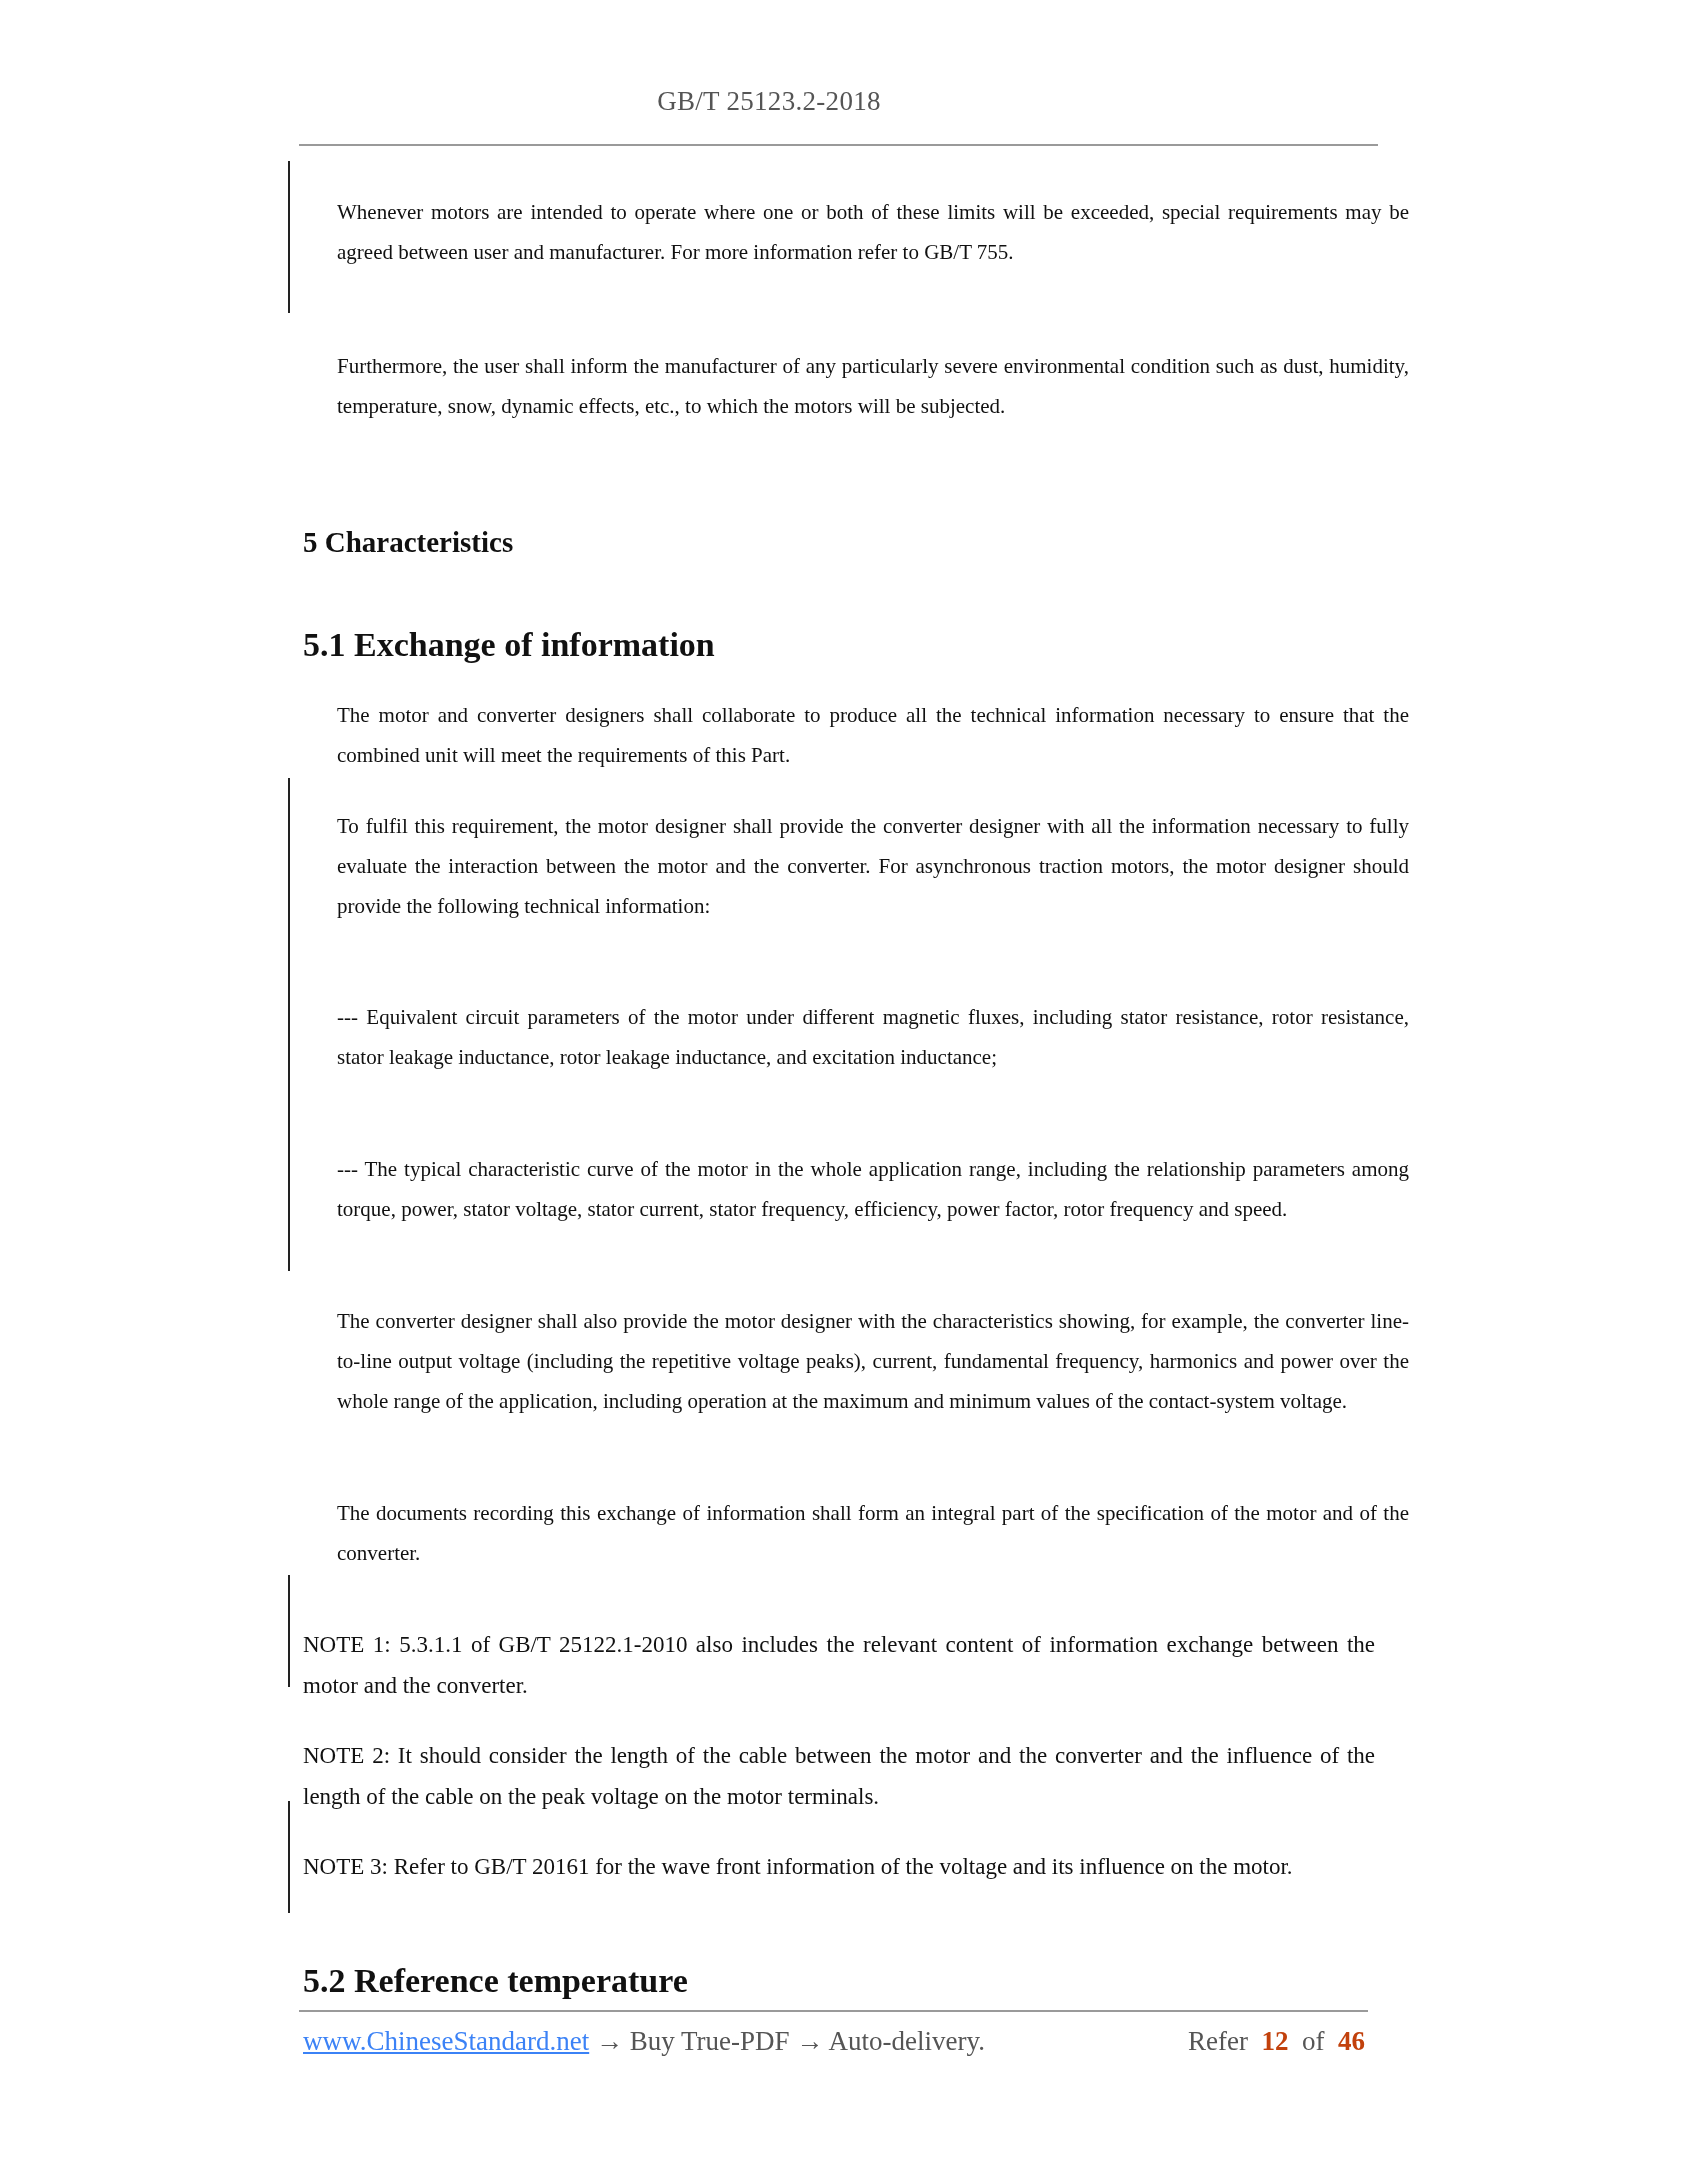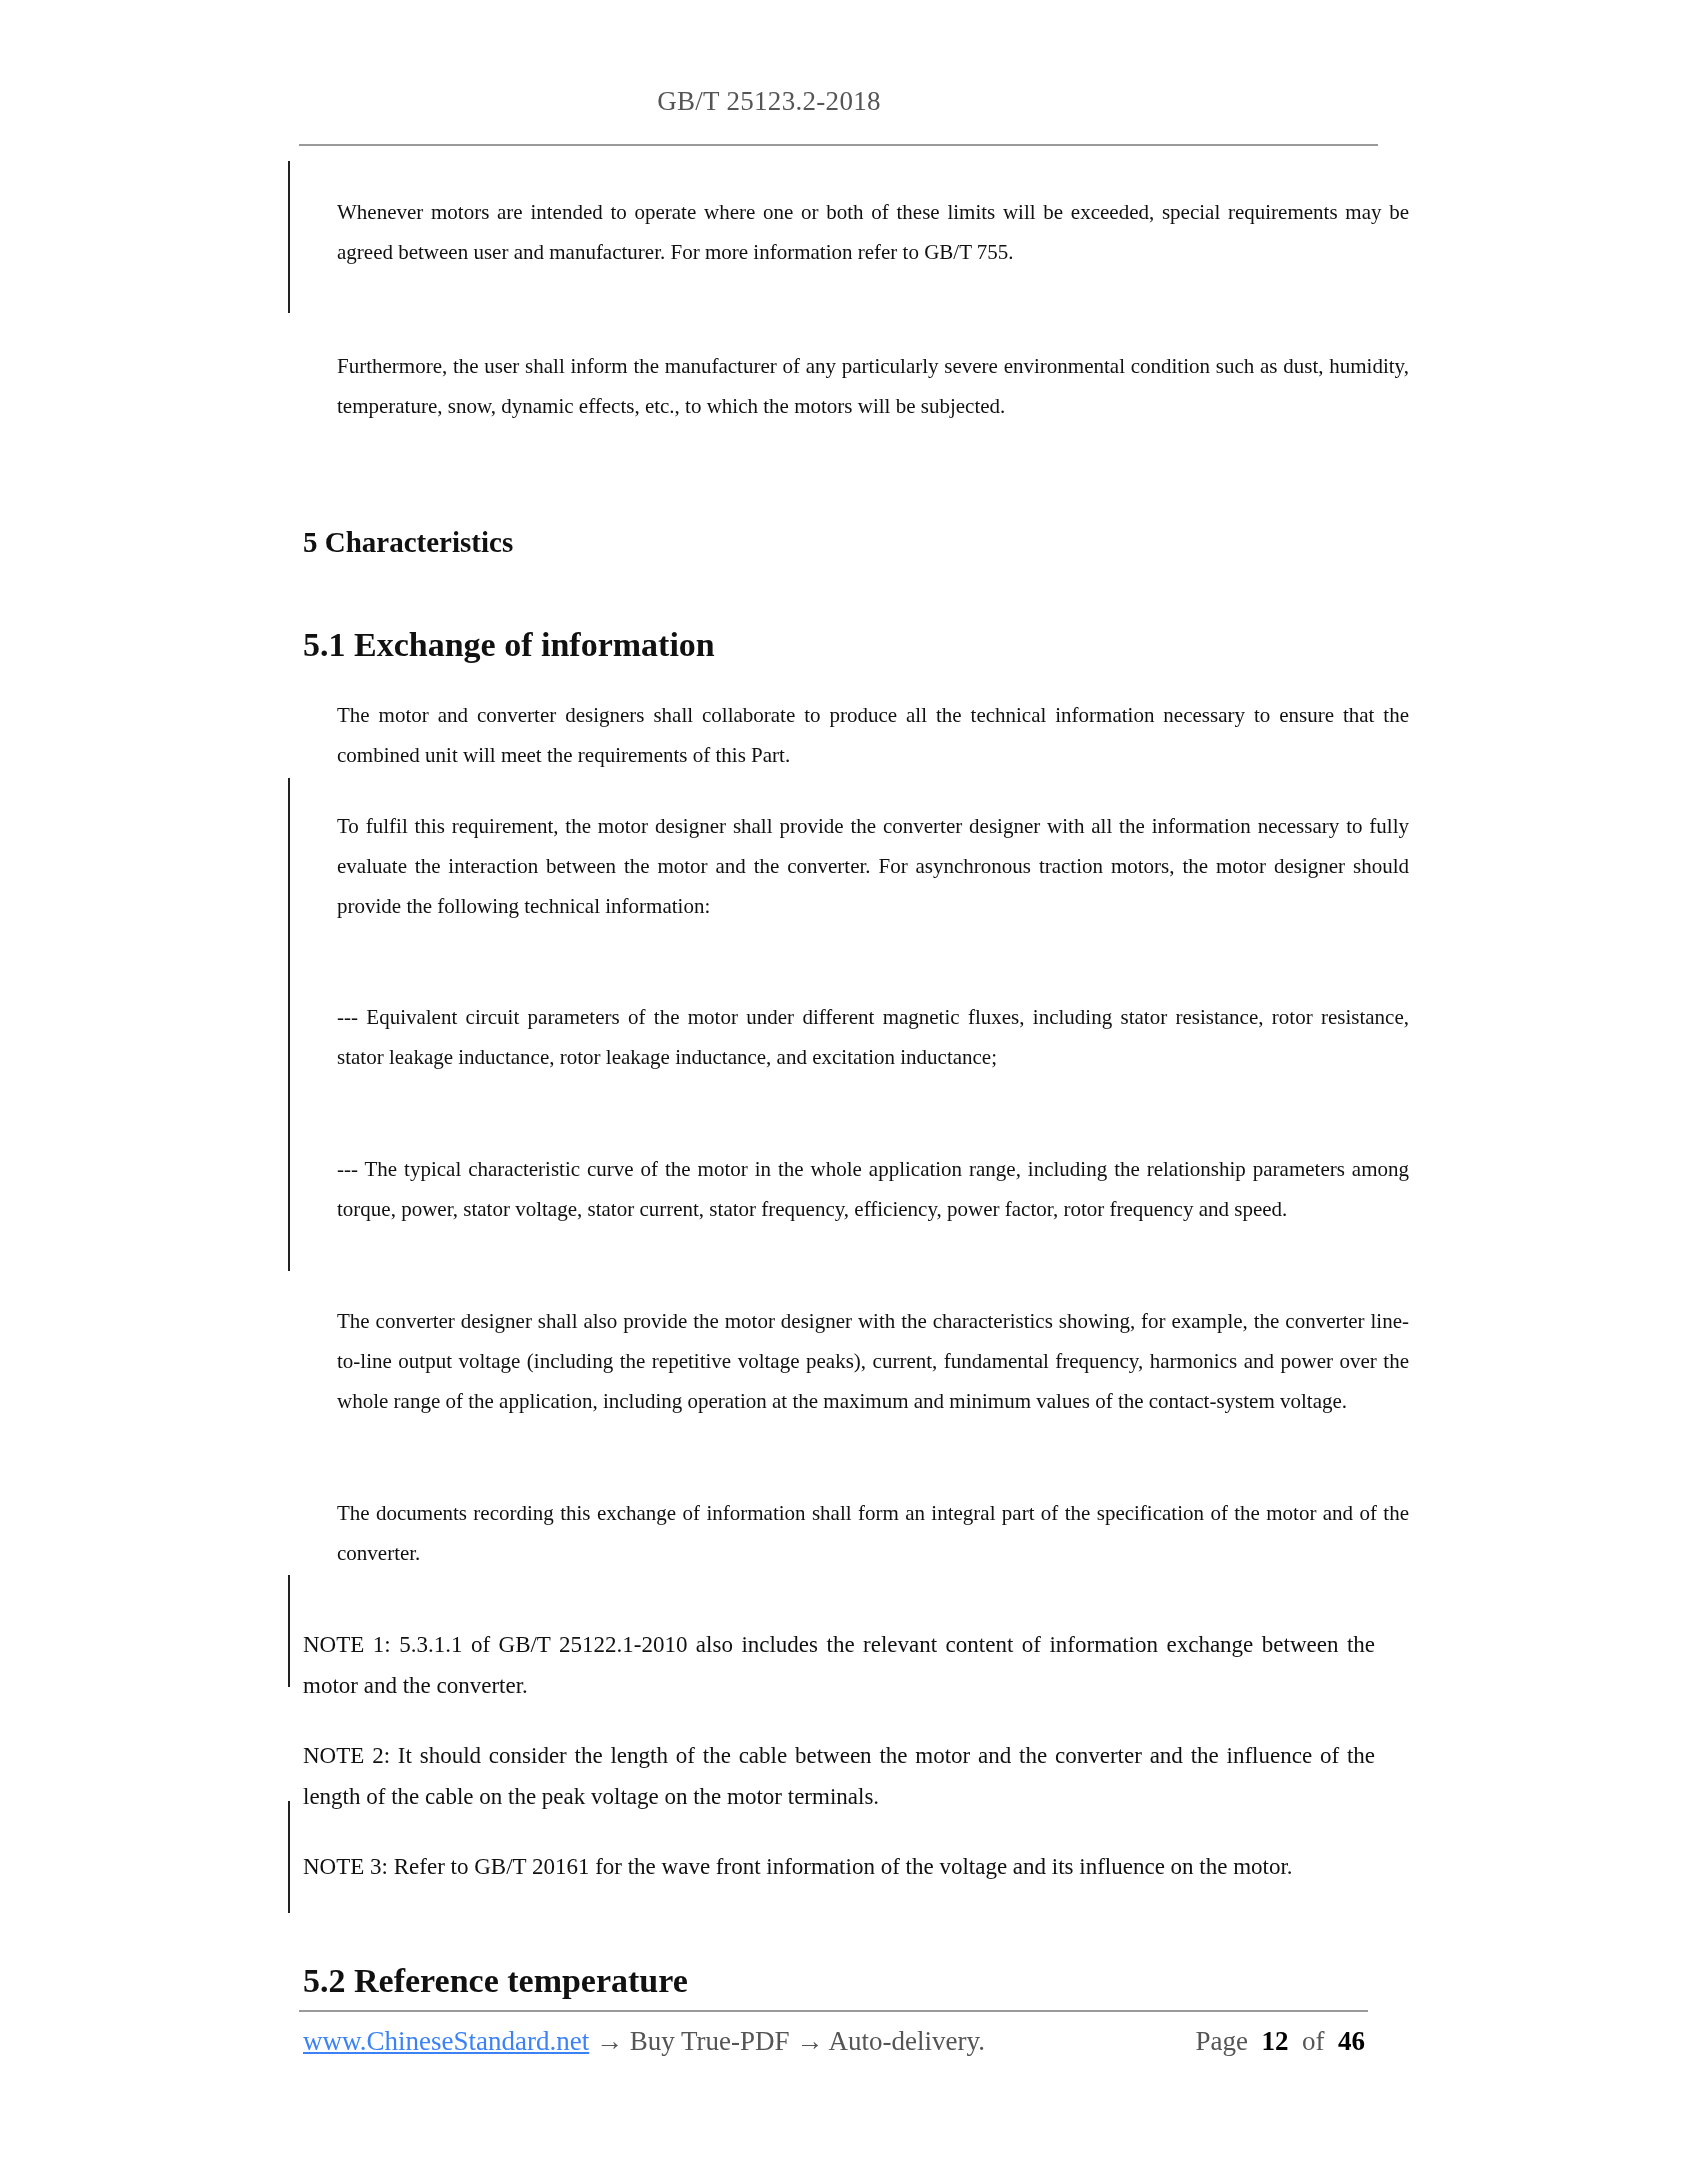--- a/index.html
+++ b/index.html
@@ -13,21 +13,21 @@
           text-align:justify; text-align-last:left;margin-left:30px; }
   .note { position:absolute; left:0; width:1072px; font-size:23px; line-height:41px;
           text-align:justify; text-align-last:left;margin-top:20px; }
   .h1 { position:absolute; left:0; font-size:29px; font-weight:bold; }
   .h2 { position:absolute; left:0; font-size:34px; font-weight:bold; }
   .change-bar { position:absolute; left:288px; width:1.7px; background:#222; }
   .footer-rule { position:absolute; top:2010px; left:299px; width:1069px; height:1.7px; background:#9a9a9a; }
   .footer { position:absolute; top:2026px; left:303px; width:1062px; font-size:27px; color:#555; }
   .footer .link { color:#3b82f6; text-decoration:underline; }
   .footer .right { position:absolute; right:0; top:0; }
-  .footer b { color:#000000; }
+  .footer b { color:#c2410c; }
 </style>
 </head>
 <body>
 
 <div class="page-header">GB/T 25123.2-2018</div>
 <div class="header-rule"></div>
 
 <div class="change-bar" style="top:161px;height:152px;"></div>
 <div class="change-bar" style="top:778px;height:493px;"></div>
 <div class="change-bar" style="top:1575px;height:112px;"></div>
@@ -51,19 +51,19 @@
 </div>
 
 <div class="footer-rule"></div>
 <div class="footer">
   <span class="link">www.ChineseStandard.net</span>
   <span>→</span>
   <span>Buy True-PDF</span>
   <span>→</span>
   <span>Auto-delivery.</span>
   <span class="right">
-    <span>Page</span>&nbsp;
+    <span>Refer</span>&nbsp;
     <b>12</b>&nbsp;
     <span>of</span>&nbsp;
     <b>46</b>
   </span>
 </div>
 
 
 </body></html>

